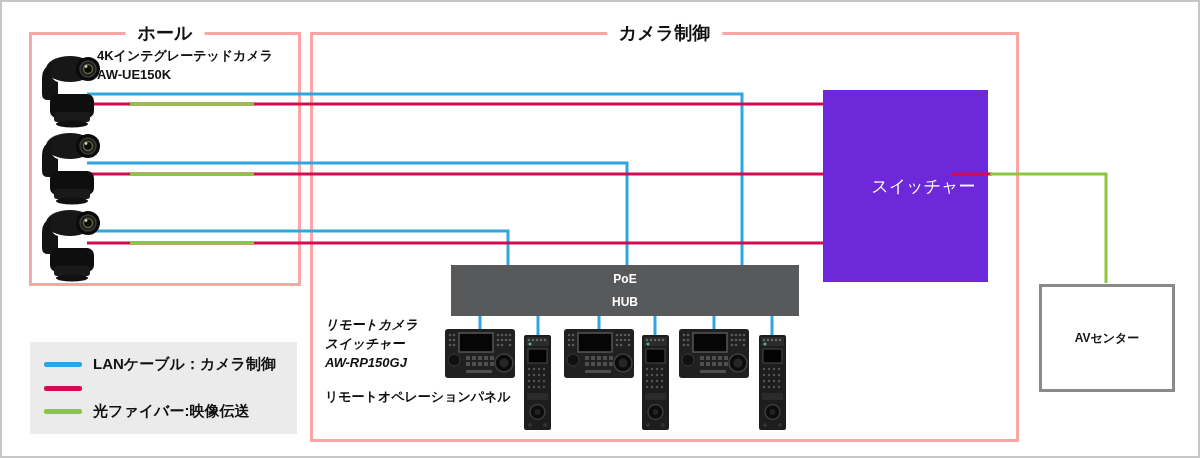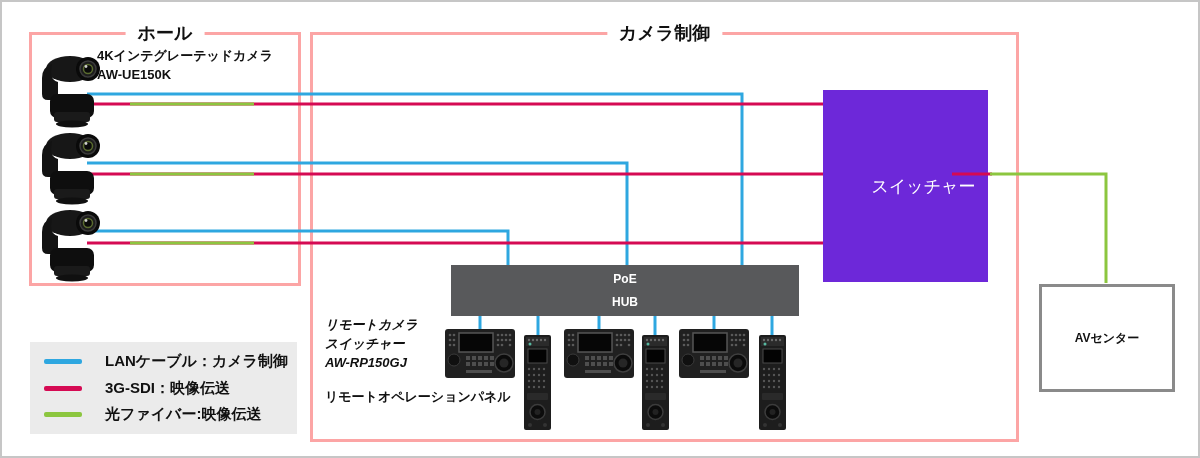--- a/index.html
+++ b/index.html
@@ -33,21 +33,21 @@
   .lbl{position:absolute;font-size:13px;font-weight:700;line-height:19px;z-index:5;white-space:nowrap;}
   .camera-label{left:95px;top:44px;}
   .controller-label{left:323px;top:313px;font-style:italic;}
   .panel-label{left:323px;top:385px;}
   
   .legend{
     position:absolute;left:28px;top:340px;width:267px;height:92px;z-index:5;
     display:flex;flex-direction:column;justify-content:space-evenly;
     padding:2px 0 2px 14px;box-sizing:border-box;
   }
-  .legend-row{display:flex;align-items:center;gap:23px;text-align:center;}
+  .legend-row{display:flex;align-items:center;gap:11px;text-align:center;}
   .legend-swatch{width:38px;height:5px;border-radius:2px;flex:0 0 auto;}
   .legend-text{font-size:15px;font-weight:700;white-space:nowrap;}
   
   .hw{position:absolute;z-index:6;line-height:0;}
 </style>
 </head>
 <body>
 
 <div class="stage">
 
@@ -391,21 +391,20 @@
     </svg>
   </div>
 
   <div class="legend" style="background: rgb(235, 235, 235);">
     <div class="legend-row">
       <span class="legend-swatch" style="background: rgb(46, 167, 224);"></span>
       <span class="legend-text">LANケーブル：カメラ制御</span>
     </div>
     <div class="legend-row">
       <span class="legend-swatch" style="background: rgb(213, 10, 83);"></span>
-      <span class="legend-text">3G-SDI：映像伝送</span>
     </div>
     <div class="legend-row">
       <span class="legend-swatch" style="background: rgb(140, 198, 63);"></span>
       <span class="legend-text">光ファイバー:映像伝送</span>
     </div>
   </div>
 
 </div>
 
 </body></html>

